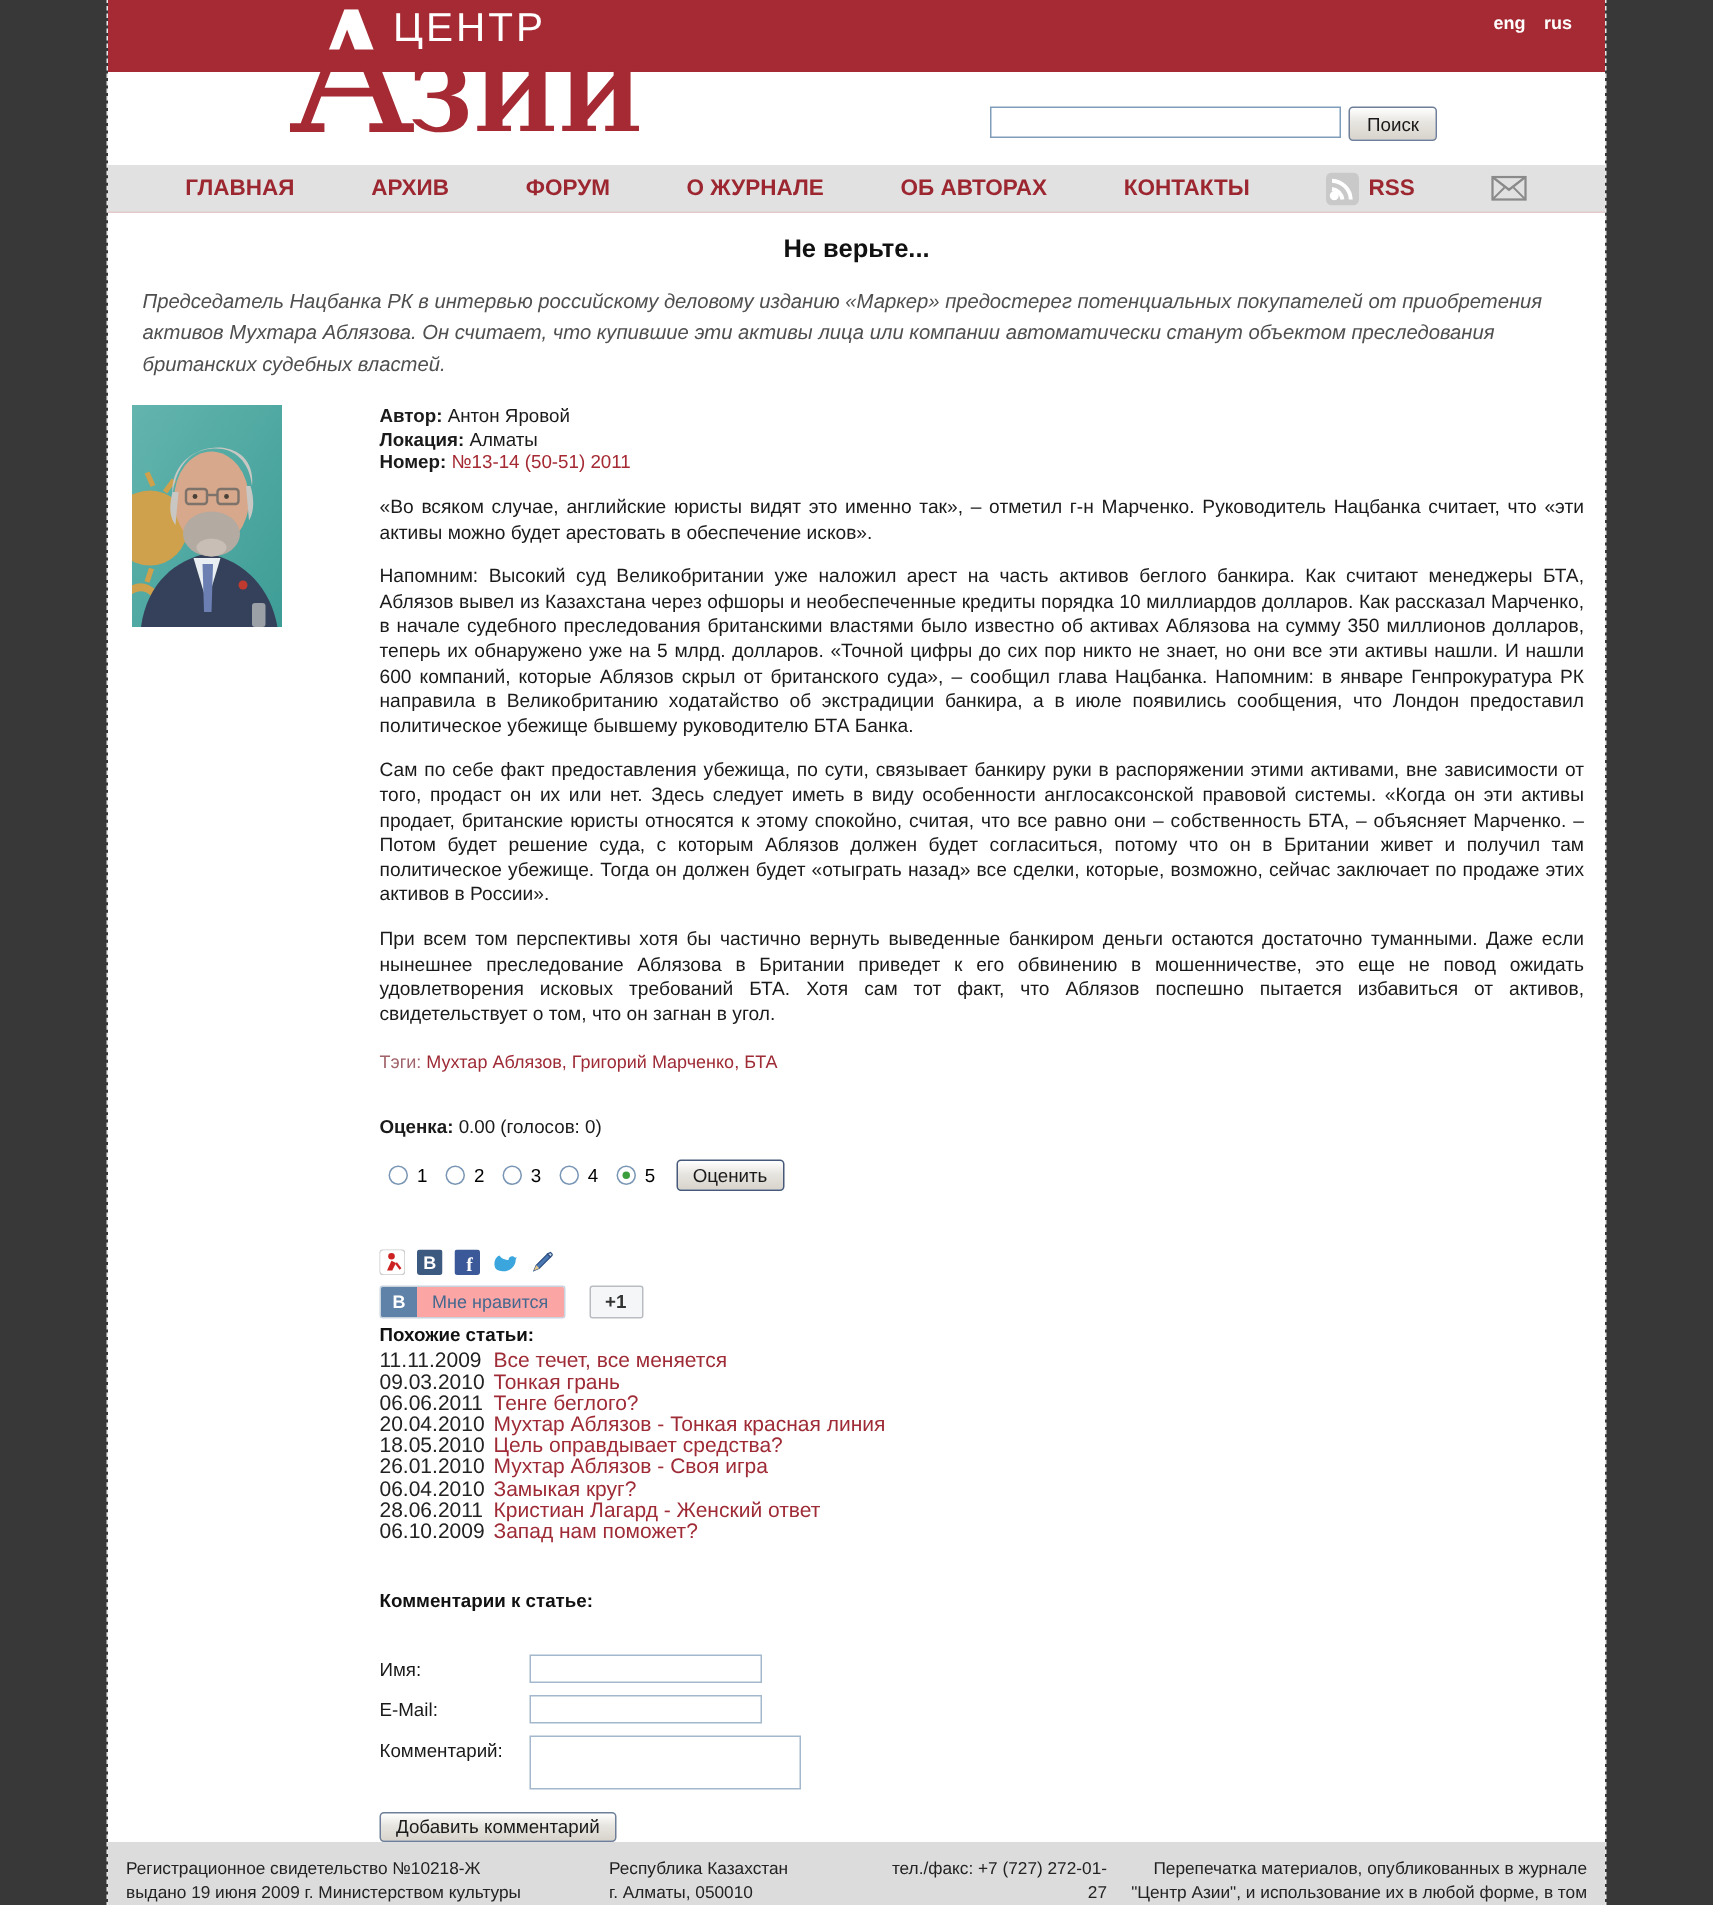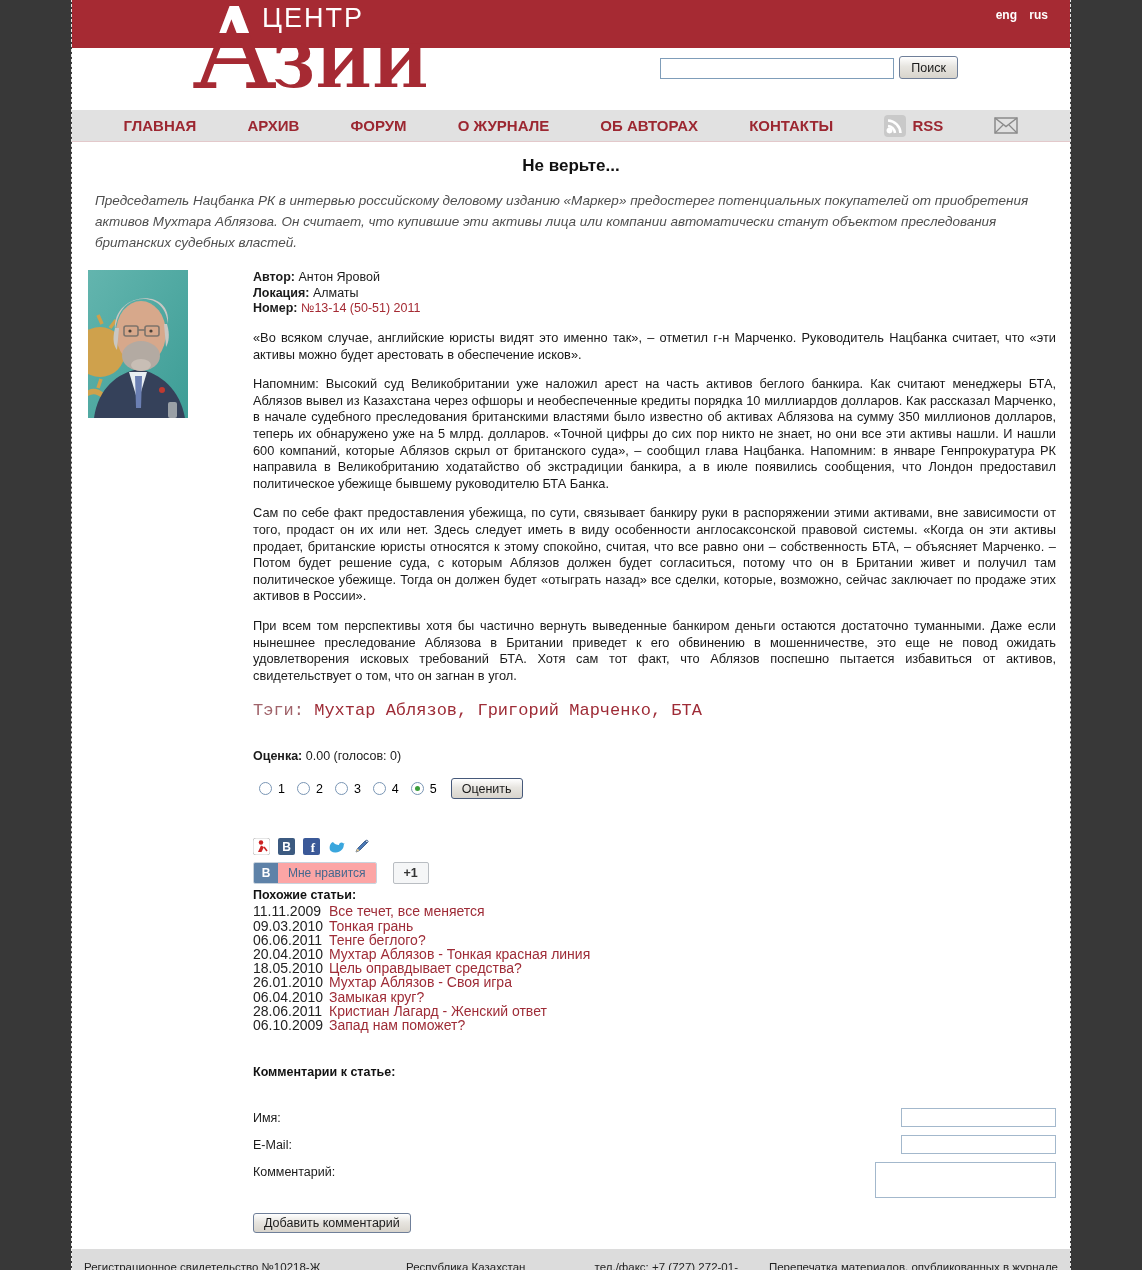--- a/index.html
+++ b/index.html
@@ -12,21 +12,21 @@
   .page {
     width:998px; margin:0 auto; background:#fff; height:1270px;
     position:relative; outline:1px dashed #e8e8e8;
   }
   
   .redbar { height:48px; background:#a62a33; position:relative; }
   .lang { position:absolute; right:22px; top:8px; font-size:12px; font-weight:bold; color:#fff; }
   .lang a { color:#fff; text-decoration:none; margin-left:9px; cursor:pointer; }
   .logo-band { height:62px; background:#fff; position:relative; }
   .logo-svg { position:absolute; left:120px; top:0; z-index:5; }
-  .searchbox { position:absolute; right:112px; top:8px; display:flex; align-items:flex-end; }
+  .searchbox { position:absolute; right:112px; top:23px; display:flex; align-items:flex-start; }
   .searchbox input {
     width:234px; height:21px; border:1px solid #7f9db9; font-size:12px; padding:2px 4px;
   }
   .btn {
     font-family:"Liberation Sans",sans-serif;
     background:linear-gradient(#ffffff,#e7e5e0 45%,#d8d4cc);
     border:1px solid #6f7f99; border-radius:3px; color:#1a1a1a;
     font-size:12.5px; cursor:pointer;
   }
   .search-btn { margin-left:5px; height:23px; padding:0 11px; }
@@ -38,30 +38,30 @@
     font-size:15px; font-weight:bold; color:#9c2731; text-decoration:none;
     cursor:pointer; display:flex; align-items:center; gap:6px;
   }
   
   .main { min-height:1063px; padding-top:14px; }
   .article-title { text-align:center; font-size:17px; font-weight:bold; color:#111; margin:0; }
   .lead {
     margin:15px 40px 0 23px; font-style:italic; color:#4f4f4f;
     font-size:13.5px; line-height:1.55;
   }
-  .article-section { padding:16px 14px 16px 16px; position:relative; }
+  .article-section { padding:16px 14px 0 16px; position:relative; }
   .photo { width:100px; height:148px; position:absolute; left:16px; top:16px; }
   .right-col { margin-left:165px; }
   .meta { font-size:12.5px; line-height:1.26; color:#1a1a1a; }
   .meta b { font-weight:bold; }
   .issue-link { color:#a52a33; text-decoration:none; cursor:pointer; }
   .para {
     margin:13px 0 0 0; text-align:justify; font-size:12.8px; line-height:16.6px; color:#1a1a1a;
   }
-  .tags-line { margin-top:17px; font-size:17px; color:#a0636a;font-family:Liberation Mono, monospace; }
+  .tags-line { margin-top:17px; font-size:12px; color:#a0636a; }
   .tag { color:#9e2b36; text-decoration:none; cursor:pointer; }
   .tag:not(:last-child)::after { content:", "; color:#9e2b36; }
   .rating-line { margin-top:29px; font-size:12.5px; color:#1a1a1a; }
   .rating-line b { font-weight:bold; }
   .rate-row { margin-top:15px; display:flex; align-items:center; gap:6px; font-size:12.5px; }
   .radio {
     width:13px; height:13px; border-radius:50%; border:1px solid #7a96b5; background:#fff;
     display:inline-block; position:relative; cursor:pointer; margin-left:6px;
   }
   .radio.checked::after {
@@ -86,21 +86,21 @@
     color:#333; font-size:12.5px; font-weight:bold; display:flex; align-items:center;
     justify-content:center; cursor:pointer; margin-left:8px; padding:0 6px;
   }
   .related-head { margin-top:4px; font-size:12.5px; font-weight:bold; color:#111; }
   .related-list { margin-top:2px; }
   .related-row { font-size:14px; line-height:14.2px; }
   .related-row .rdate { display:inline-block; width:76px; color:#222; }
   .related-row a { color:#9e2b36; text-decoration:none; cursor:pointer; }
   .comments-head { margin-top:33px; font-size:12.5px; font-weight:bold; color:#111; }
   .comment-form { margin-top:29px; font-size:12.5px; color:#1a1a1a; }
-  .form-row { display:flex; margin-bottom:8px;justify-content:space-between; }
+  .form-row { display:flex; margin-bottom:8px; }
   .form-row label { width:100px; padding-top:3px; }
   .text-input { width:155px; height:19px; border:1px solid #a3b8cc; font-size:12px; padding:1px 3px; }
   .comment-area { width:181px; height:36px; border:1px solid #a3b8cc; font-size:12px; resize:none; }
   .submit-btn { margin-top:7px; height:20px; padding:0 10px; border:1px solid #6f7f99; }
   
   .footer {
     background:#dcdcdc; height:60px; display:flex; padding:10px 12px 0 12px;
     font-size:11.5px; line-height:1.4; color:#222;
   }
   .fc1 { flex:0 0 322px; }

